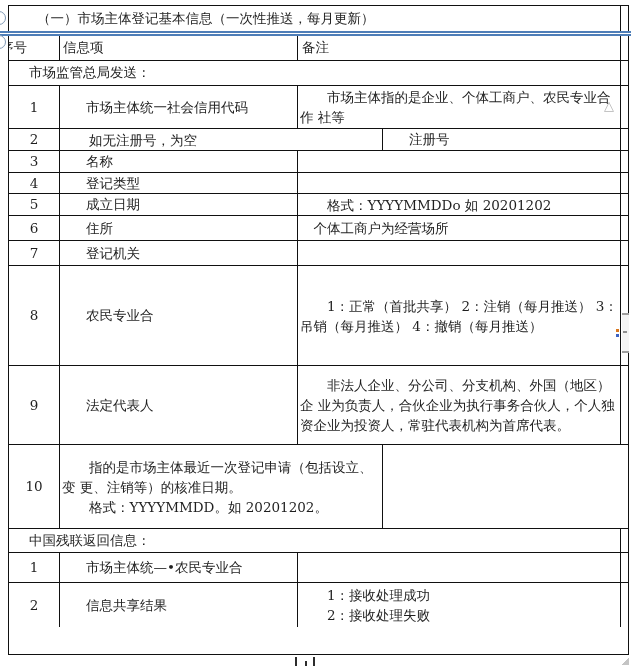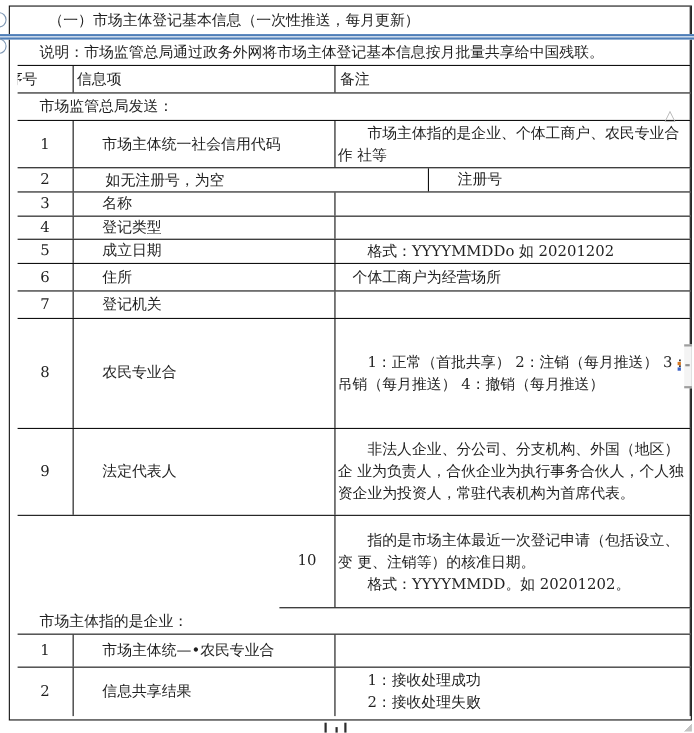--- a/index.html
+++ b/index.html
@@ -5,21 +5,21 @@
   html,body{margin:0;padding:0;background:#ffffff;}
   body{
     width:631px;height:666px;position:relative;overflow:hidden;
     font-family:"DejaVu Serif","Liberation Serif",serif;
     color:#1f1f1f;font-size:13.5px;
   }
   
   .tbl{
     position:absolute;left:8px;top:5px;width:621px;height:650px;
     box-sizing:border-box;border:1.5px solid #111;
-    display:flex;flex-direction:column;background:#fff;align-items:flex-end;
+    display:flex;flex-direction:column;background:#fff;
   }
   .row{display:flex;box-sizing:border-box;border-bottom:1.5px solid #111;flex:0 0 auto;}
   .row.nb{border-bottom:none;}
   .cell{box-sizing:border-box;display:flex;align-items:center;overflow:hidden;}
   .c1{width:51px;border-right:1.5px solid #111;justify-content:center;}
   .c2{width:238px;border-right:1.5px solid #111;padding-left:26px;}
   .c3{width:323px;border-right:1.5px solid #111;padding-left:2px;}
   .span{width:612px;border-right:1.5px solid #111;}
   .rest{flex:1;}
   .remark{white-space:pre;line-height:20px;}
@@ -79,26 +79,20 @@
         <span>（一）市场主体登记基本信息（一次性推送，每月更新）</span>
       </div>
     <div class="cell rest"></div>
   </div>
 
   <div class="row nb" style="height:4px">
     <div class="cell span"></div>
       <div class="cell rest"></div>
   </div>
 
-  <div class="row" style="height:24px">
-    <div class="cell span pad-sec">
-        <span>说明：市场监管总局通过政务外网将市场主体登记基本信息按月批量共享给中国残联。</span>
-      </div>
-    <div class="cell rest"></div>
-  </div>
 
   <div class="row" style="height:25px">
     <div class="cell c1" style="justify-content:flex-start;">
         <span class="hseq">序号</span>
       </div>
     <div class="cell c2 hcell" style="padding-left:3px;">
         <span>信息项</span>
       </div>
     <div class="cell c3 hcell">
         <span style="padding-left:1px">备注</span>
@@ -241,21 +235,21 @@
     <div class="cell c3">
         <div class="remark">　　指的是市场主体最近一次登记申请（包括设立、
 变 更、注销等）的核准日期。
 　　格式：YYYYMMDD。如 20201202。</div>
       </div>
     <div class="cell rest"></div>
   </div>
 
   <div class="row" style="height:24px">
     <div class="cell span pad-sec">
-        <span>市场主体指的是企业：</span>
+        <span>中国残联返回信息：</span>
       </div>
     <div class="cell rest"></div>
   </div>
 
   <div class="row" style="height:30px">
     <div class="cell c1">
         <span class="seqtxt">1</span>
       </div>
     <div class="cell c2">
         <span class="itemtxt">市场主体统—•农民专业合</span>

